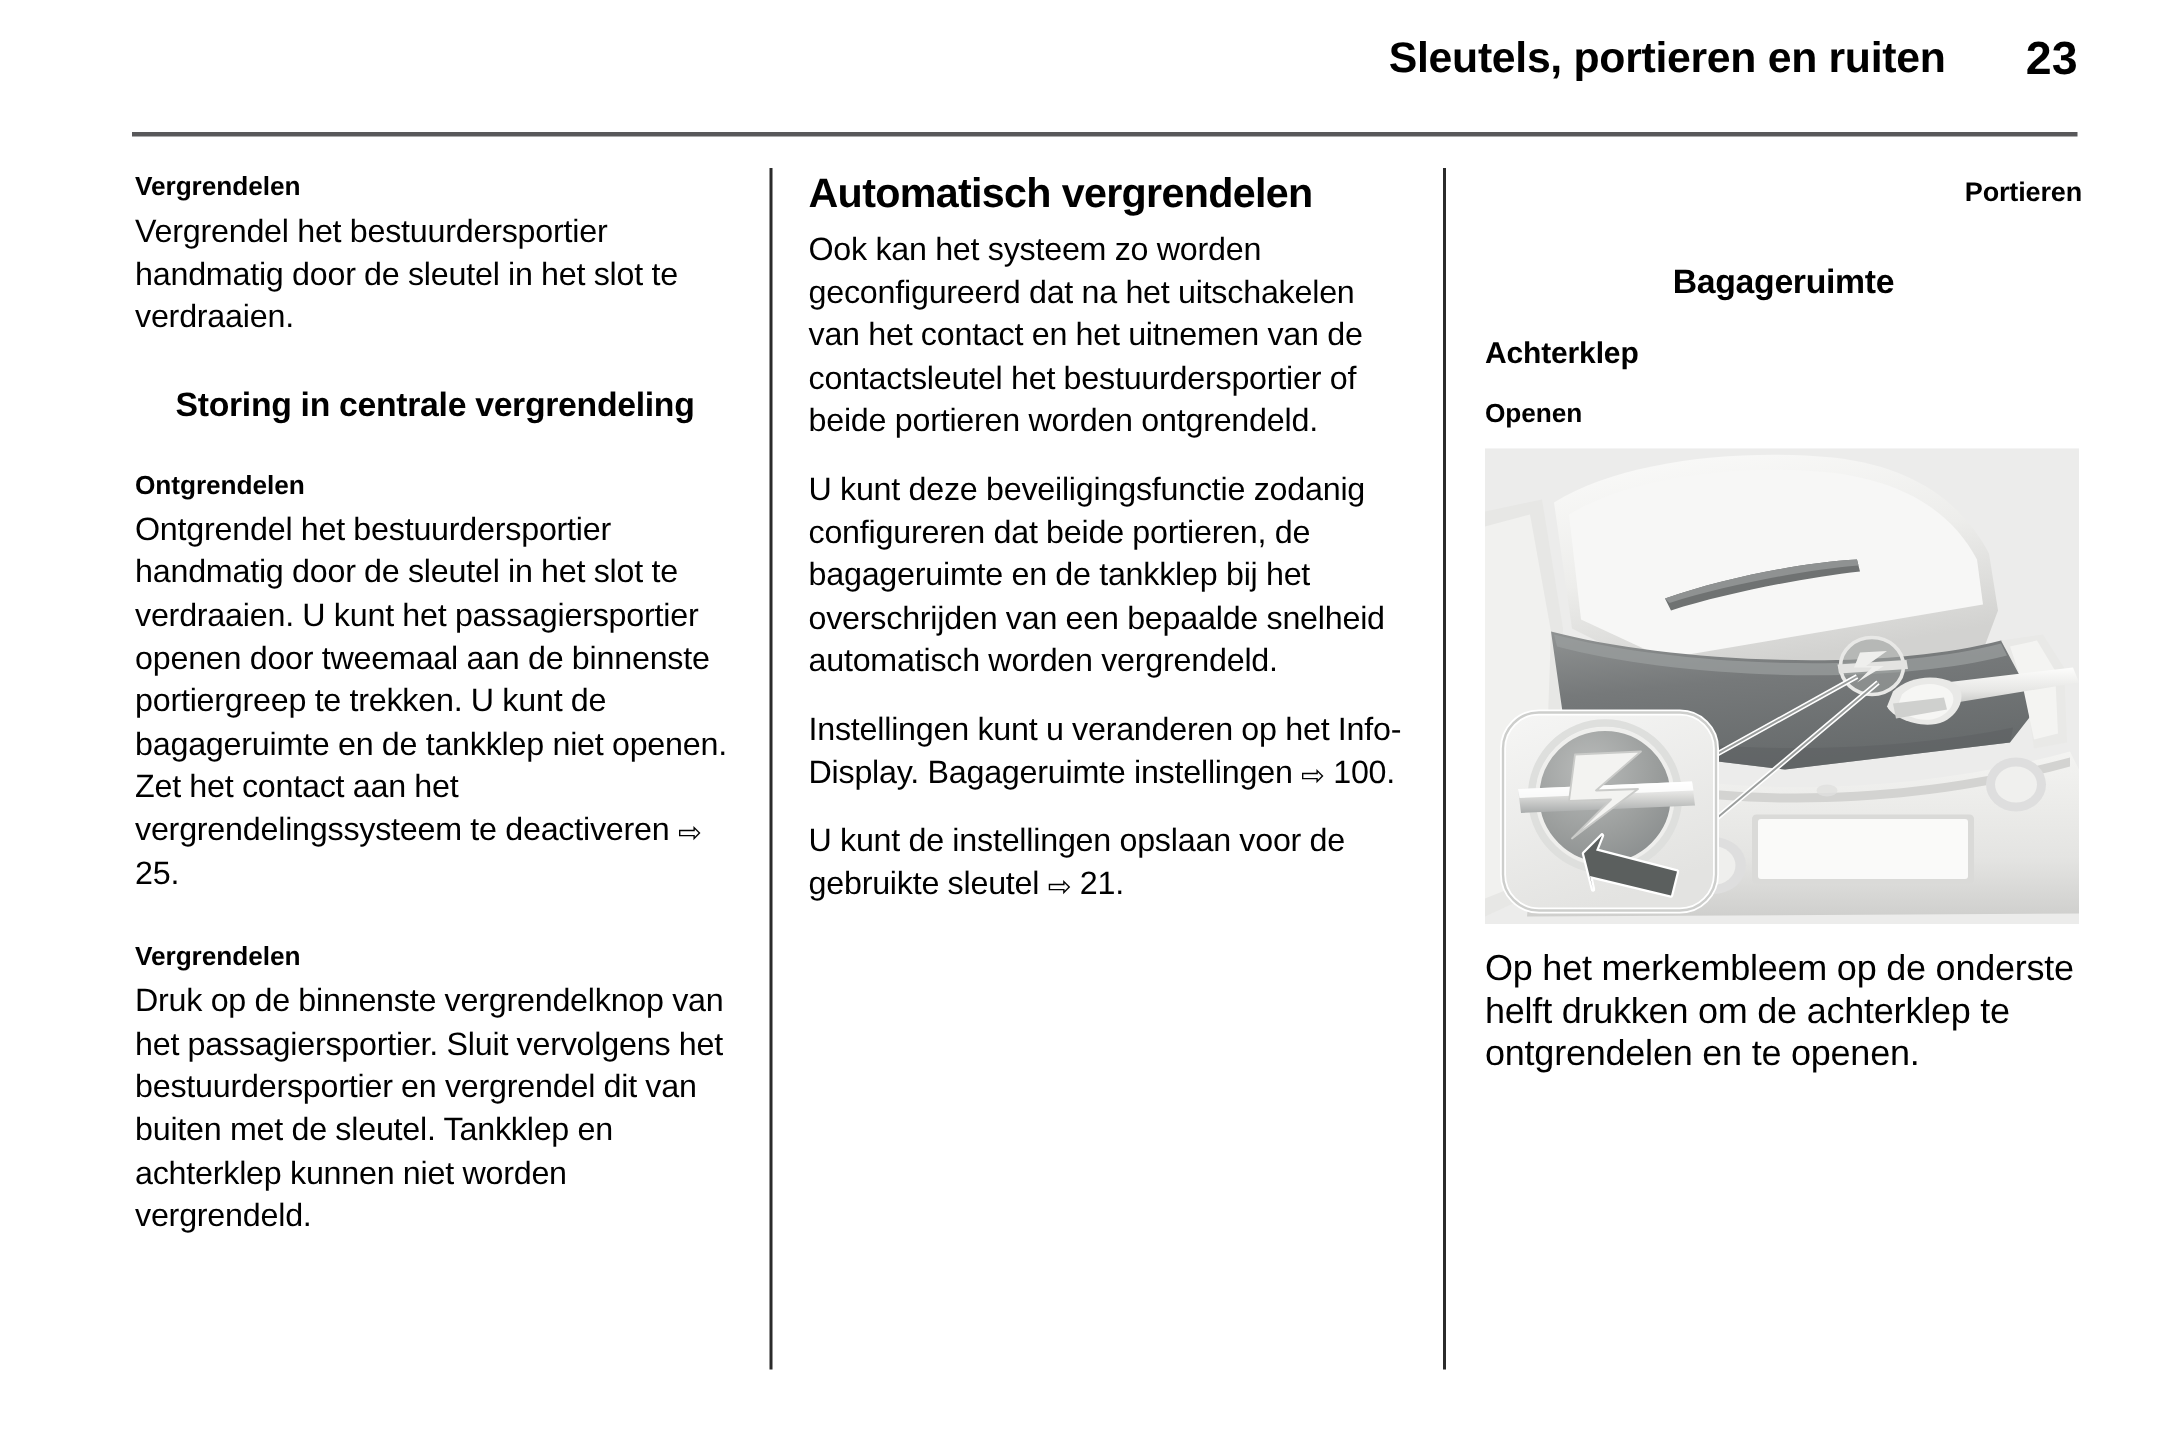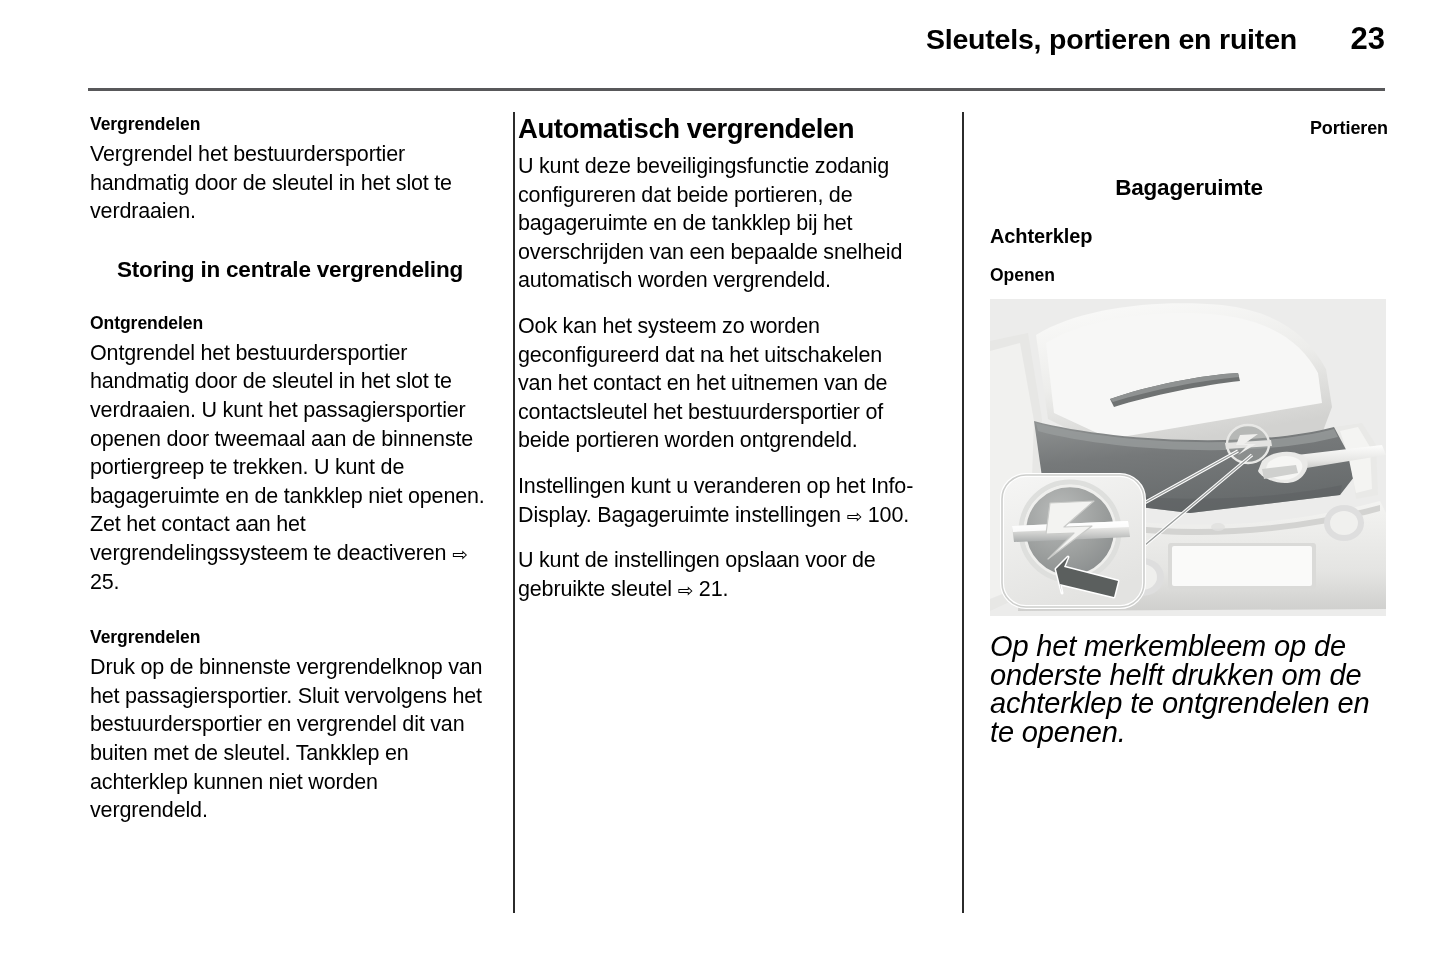--- a/index.html
+++ b/index.html
@@ -63,21 +63,21 @@
   }
   .col-divider.d1 { left: 513px; }
   .col-divider.d2 { left: 962px; }
 
   
   .column {
     position: absolute;
     top: 112px;
   }
   .col1 { left: 90px;  width: 400px; }
-  .col2 { left: 518px; width: 402px; }
+  .col2 { left: 539px; width: 402px; }
   .col3 { left: 990px; width: 398px; }
 
   
   .h1 {
     font-size: 18px;
     font-weight: bold;
     line-height: 33px;
     letter-spacing: -0.1px;
     margin: 0 0 16px 0;
     text-align: right;
@@ -135,25 +135,24 @@
   .figure {
     width: 396px;
     height: 317px;
     margin: 12px 0 16px 0;
     position: relative;
     background: #ececeb;
     overflow: hidden;
   }
   .figure svg { display: block; }
   .figure-caption {
-    font-size: 29px;
+    font-size: 24px;
     line-height: 28.6px;
     letter-spacing: -0.15px;
     margin: 0;
-    font-style: italic;
   }
 </style>
 </head>
 <body>
 
 <div class="page-header">
   <div class="header-title">Sleutels, portieren en ruiten</div>
   <div class="header-pageno">23</div>
 </div>
 <div class="header-rule"></div>
@@ -179,23 +178,23 @@
 
   <h3 class="h4">Vergrendelen</h3>
   <p class="body tight">Druk op de binnenste vergrendelknop van het passagiersportier. Sluit vervolgens het bestuurdersportier en vergrendel dit van buiten met de sleutel. Tankklep en achterklep kunnen niet worden vergrendeld.</p>
 
 </div>
 
 <div class="column col2">
 
   <h2 class="h1-b">Automatisch vergrendelen</h2>
 
+  <p class="body">Ook kan het systeem zo worden geconfigureerd dat na het uitschakelen van het contact en het uitnemen van de contactsleutel het bestuurdersportier of beide portieren worden ontgrendeld.</p>
+
   <p class="body">U kunt deze beveiligingsfunctie zodanig configureren dat beide portieren, de bagageruimte en de tankklep bij het overschrijden van een bepaalde snelheid automatisch worden vergrendeld.</p>
-
-  <p class="body">Ook kan het systeem zo worden geconfigureerd dat na het uitschakelen van het contact en het uitnemen van de contactsleutel het bestuurdersportier of beide portieren worden ontgrendeld.</p>
 
   <p class="body"><span>Instellingen kunt u veranderen op het Info-Display. Bagageruimte instellingen</span> <span class="xref">⇨</span> <span>100.</span></p>
 
   <p class="body tight"><span>U kunt de instellingen opslaan voor de gebruikte sleutel</span> <span class="xref">⇨</span> <span>21.</span></p>
 
 </div>
 
 <div class="column col3">
 
   <h1 class="h1">Portieren</h1>

